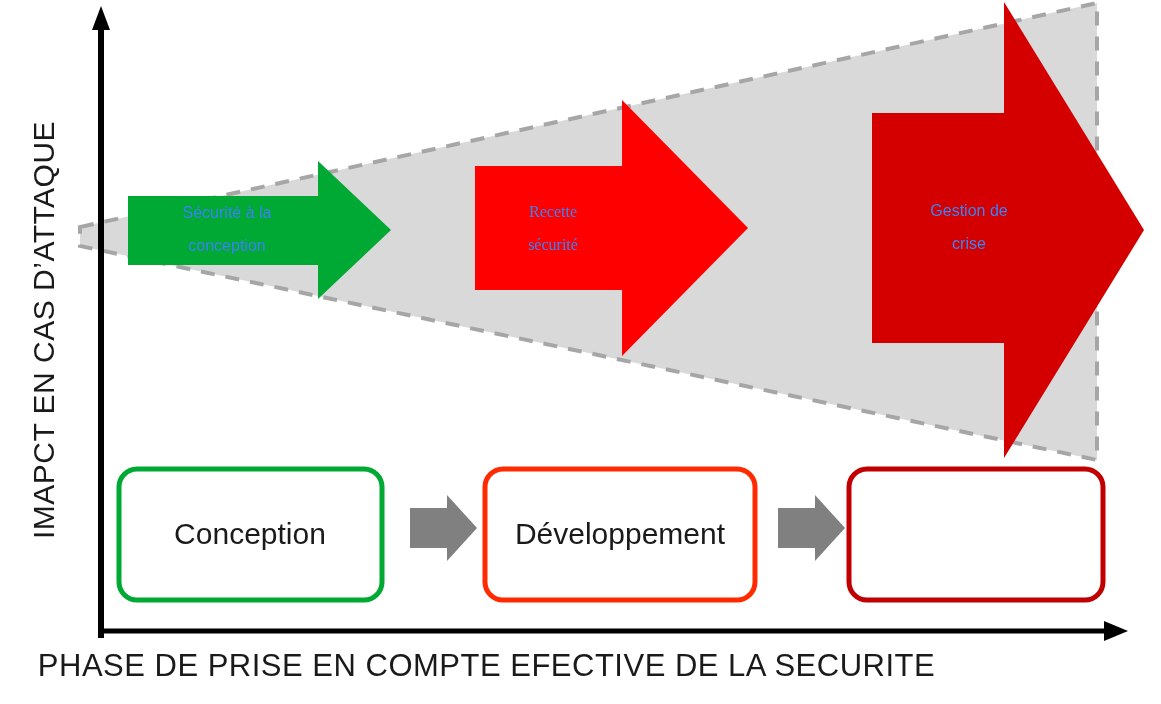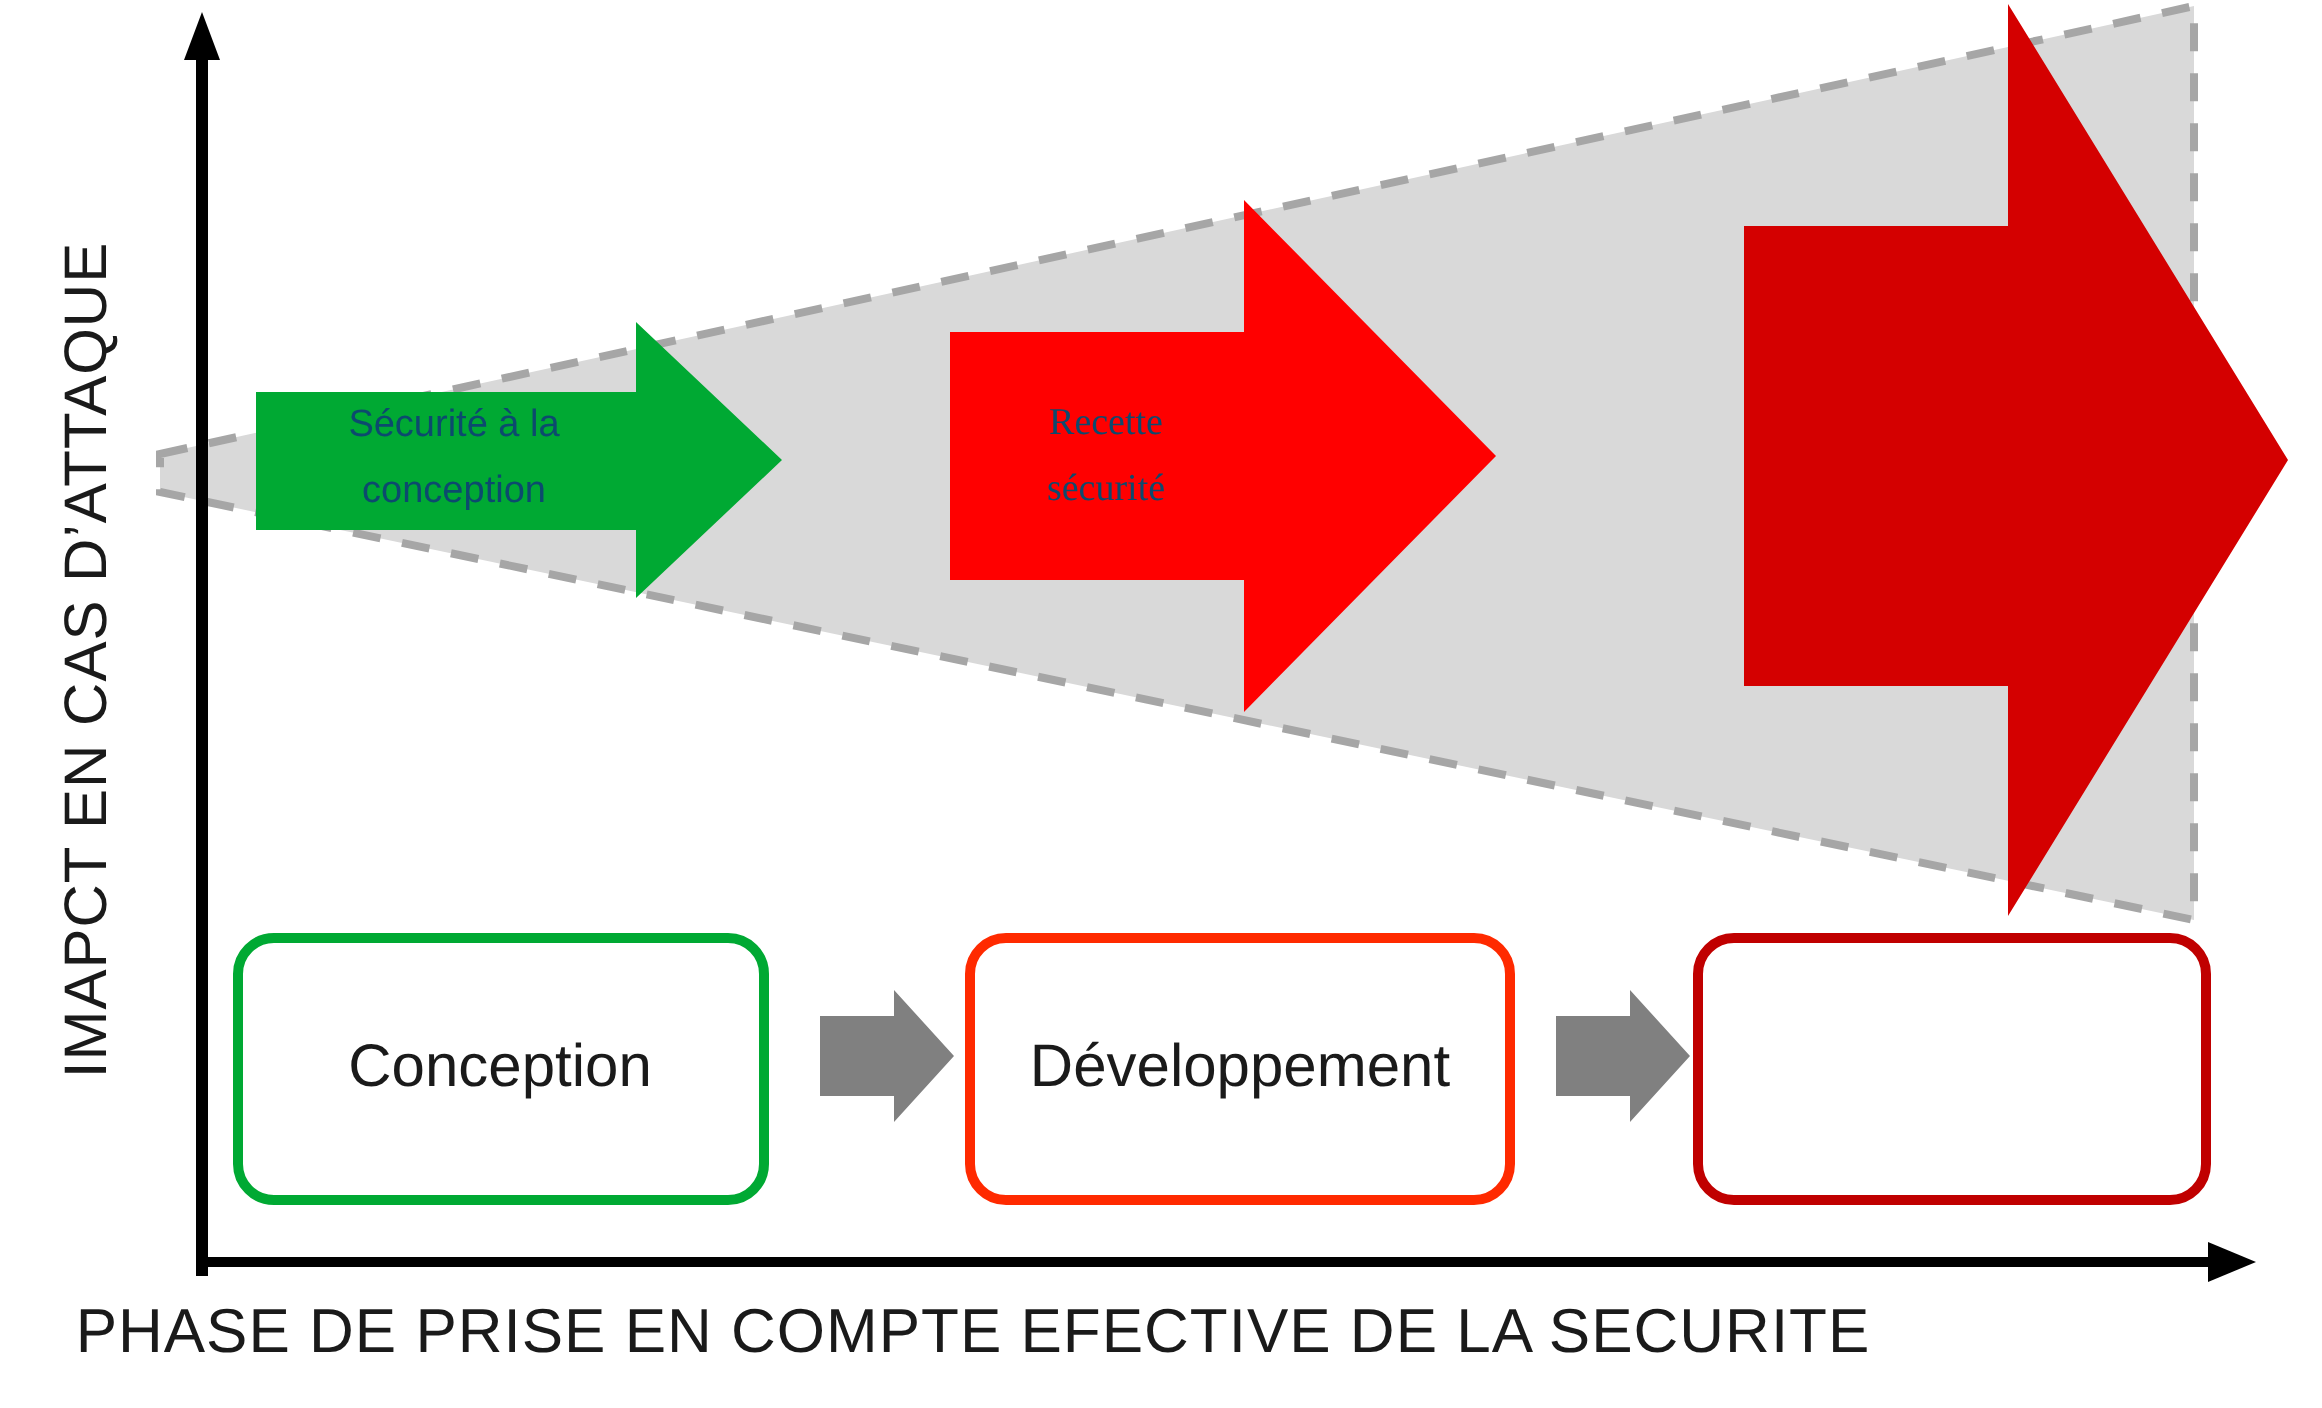--- a/index.html
+++ b/index.html
@@ -44,24 +44,24 @@
   }
   #x-axis-label {
     font-size: 31px;
     left: 0;
     top: 648px;
     width: 973px;
     text-align: center;
   }
   .arrow-text {
     position: absolute;
-    color: #0c4a6e;
+    color: #3b82f6;
     text-align: center;
     font-family: "Liberation Sans", sans-serif;
-    font-size: 19px;
+    font-size: 16px;
     line-height: 33px;
     pointer-events: none;
     white-space: pre-line;
   }
   #arrow-text-0 { left: 132px; top: 196px; width: 190px; }
   #arrow-text-1 { left: 478px; top: 195px; width: 150px; font-family: Liberation Serif, serif; }
   #arrow-text-2 { left: 874px; top: 194px; width: 190px; }
 
   .stage-label {
     position: absolute;
@@ -107,17 +107,19 @@
   </svg>
 
   <div class="axis-label" id="y-axis-label">IMAPCT EN CAS D’ATTAQUE</div>
 
   <div class="axis-label" id="x-axis-label">PHASE DE PRISE EN COMPTE EFECTIVE DE LA SECURITE</div>
 
   <div class="arrow-text" id="arrow-text-0">Sécurité à la
 conception</div>
   <div class="arrow-text" id="arrow-text-1">Recette
 sécurité</div>
+  <div class="arrow-text" id="arrow-text-2">Gestion de
+crise</div>
 
   <div class="stage-label" id="stage-label-0">Conception</div>
   <div class="stage-label" id="stage-label-1">Développement</div>
 
 </div>
 
 </body></html>

